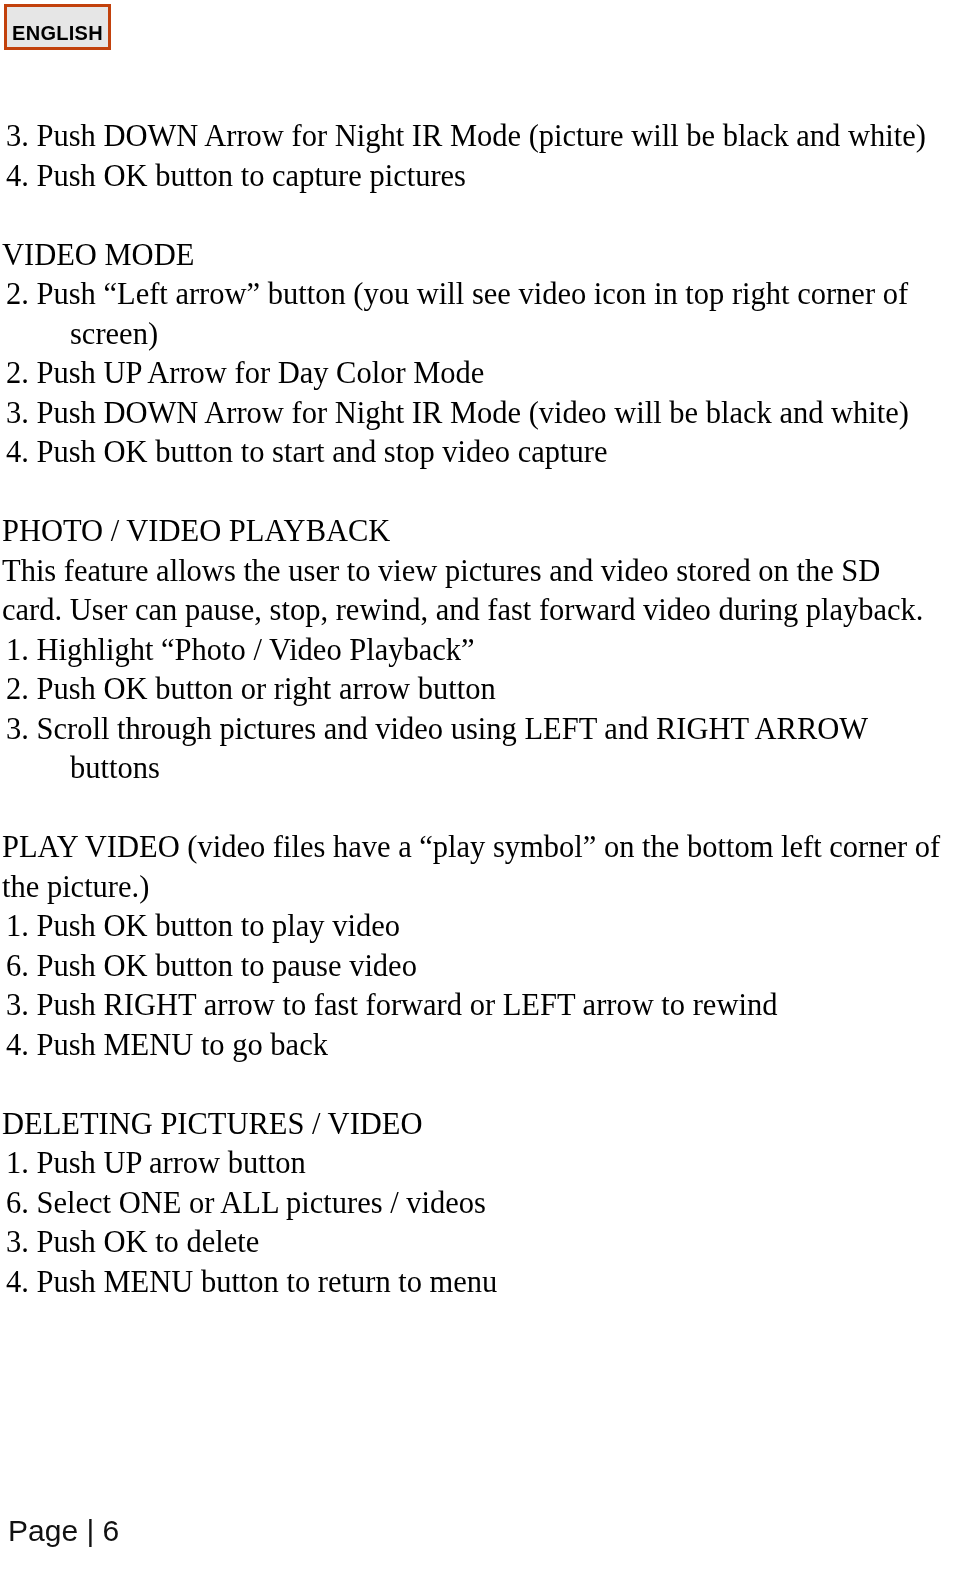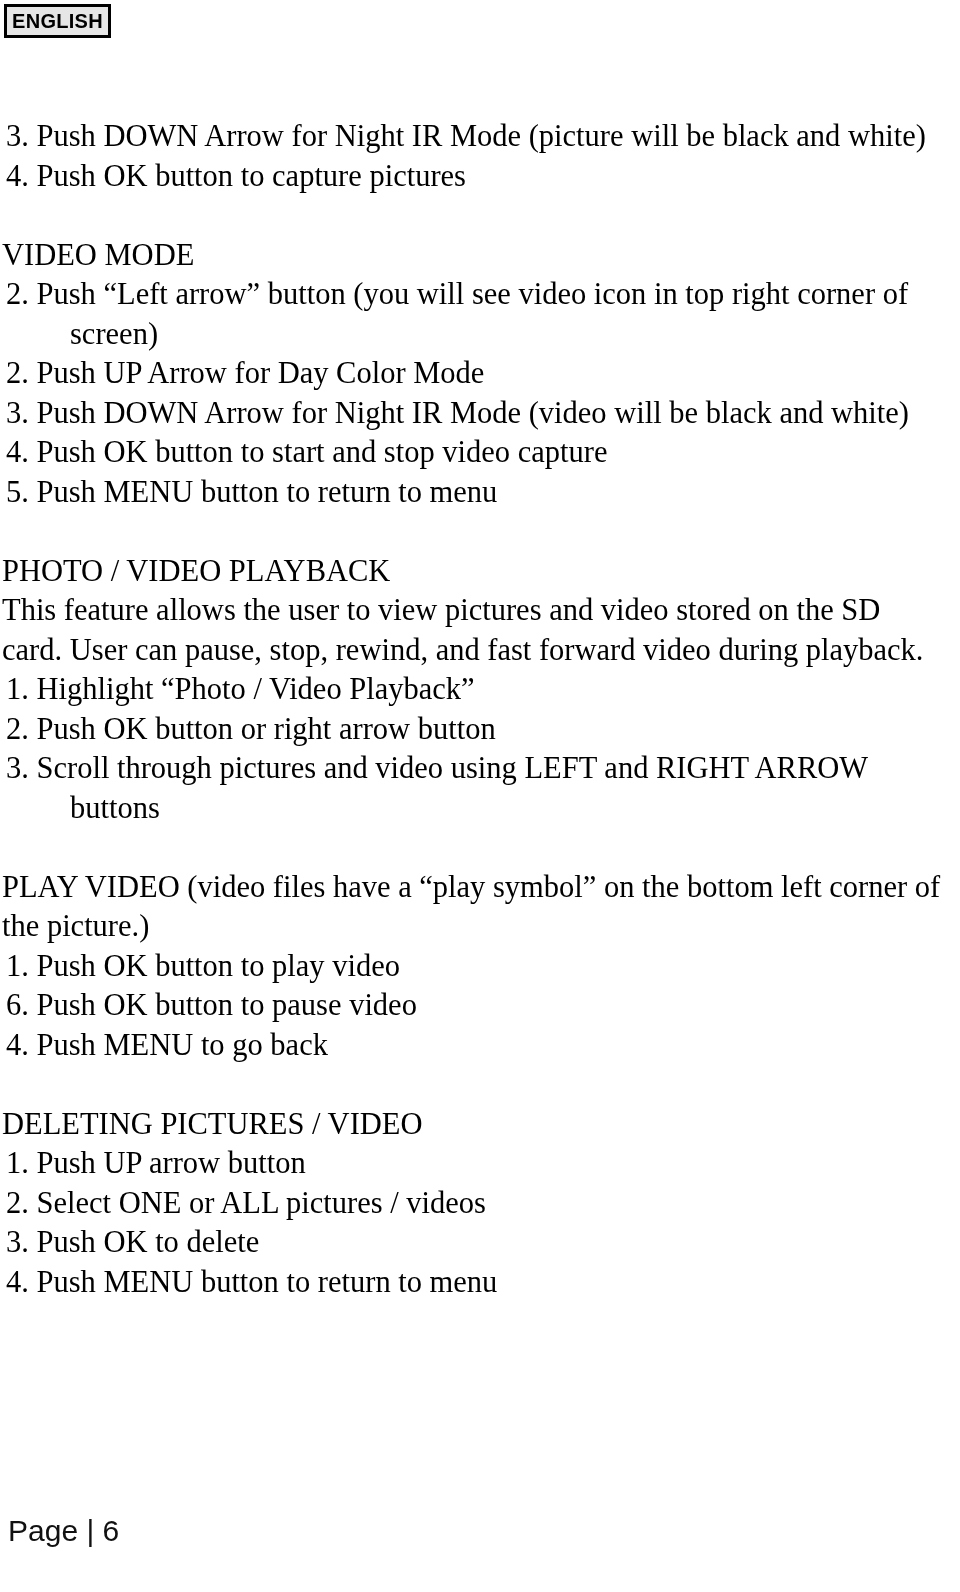--- a/index.html
+++ b/index.html
@@ -14,23 +14,23 @@
     font-family: "Liberation Serif", "DejaVu Serif", serif;
     color: #000000;
     overflow: hidden;
   }
 
   
   #lang-badge {
     position: absolute;
     left: 4px;
     top: 4px;
-    border: 3px solid #000000;
+    border: 3px solid #c2410c;
     background: #e6e6e6;
-    padding: 2px 5px 2px 5px;
+    padding: 14px 5px 2px 5px;
     font-family: "Liberation Sans", "DejaVu Sans", sans-serif;
     font-weight: bold;
     font-size: 20px;
     line-height: 24px;
     letter-spacing: 0.3px;
     color: #000;
   }
 
   
   #doc-body {
@@ -102,47 +102,47 @@
   </ol>
 
   <div class="gap"></div>
 
   <p class="para blk">VIDEO MODE</p>
   <ol class="steps blk">
     <li>2. Push “Left arrow” button (you will see video icon in top right corner of screen)</li>
     <li>2. Push UP Arrow for Day Color Mode</li>
     <li>3. Push DOWN Arrow for Night IR Mode (video will be black and white)</li>
     <li>4. Push OK button to start and stop video capture</li>
-    <li>5. Push MENU button to return to menu</li>
   </ol>
 
   <div class="gap"></div>
 
   <p class="para bold blk">PHOTO / VIDEO PLAYBACK</p>
   <p class="para blk">This feature allows the user to view pictures and video stored on the SD card. User can pause, stop, rewind, and fast forward video during playback.</p>
   <ol class="steps blk">
     <li>1. Highlight “Photo / Video Playback”</li>
     <li>2. Push OK button or right arrow button</li>
     <li>3. Scroll through pictures and video using LEFT and RIGHT ARROW buttons</li>
   </ol>
 
   <div class="gap"></div>
 
   <p class="para blk">PLAY VIDEO (video files have a “play symbol” on the bottom left corner of the picture.)</p>
   <ol class="steps blk">
     <li>1. Push OK button to play video</li>
     <li>6. Push OK button to pause video</li>
+    <li>3. Push RIGHT arrow to fast forward or LEFT arrow to rewind</li>
     <li>4. Push MENU to go back</li>
   </ol>
 
   <div class="gap"></div>
 
   <p class="para blk">DELETING PICTURES / VIDEO</p>
   <ol class="steps blk">
     <li>1. Push UP arrow button</li>
-    <li>2. Select ONE or ALL pictures / videos</li>
+    <li>6. Select ONE or ALL pictures / videos</li>
     <li>3. Push OK to delete</li>
     <li>4. Push MENU button to return to menu</li>
   </ol>
 
 </div>
 
 <div id="page-footer">Page | 6</div>
 
 </body></html>

